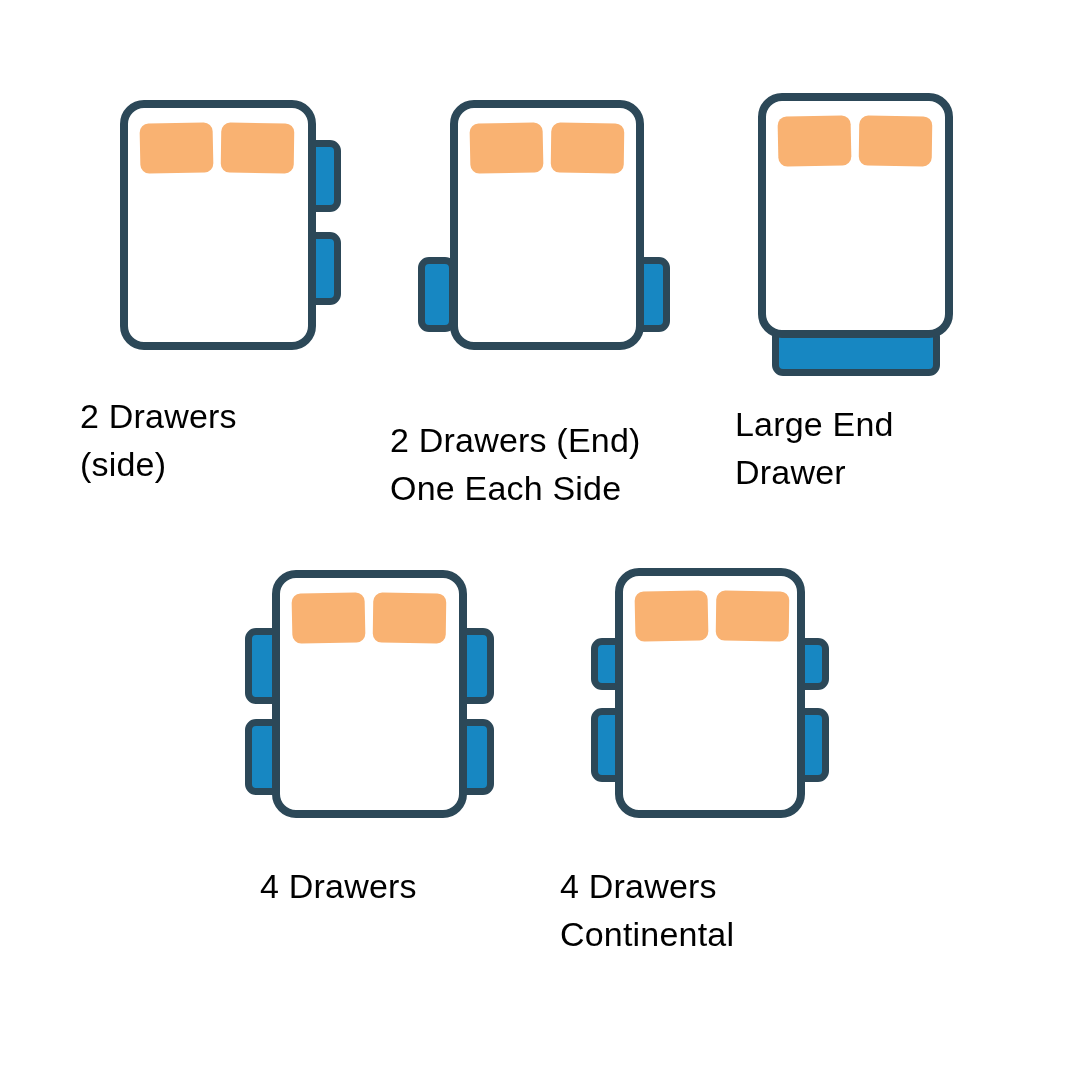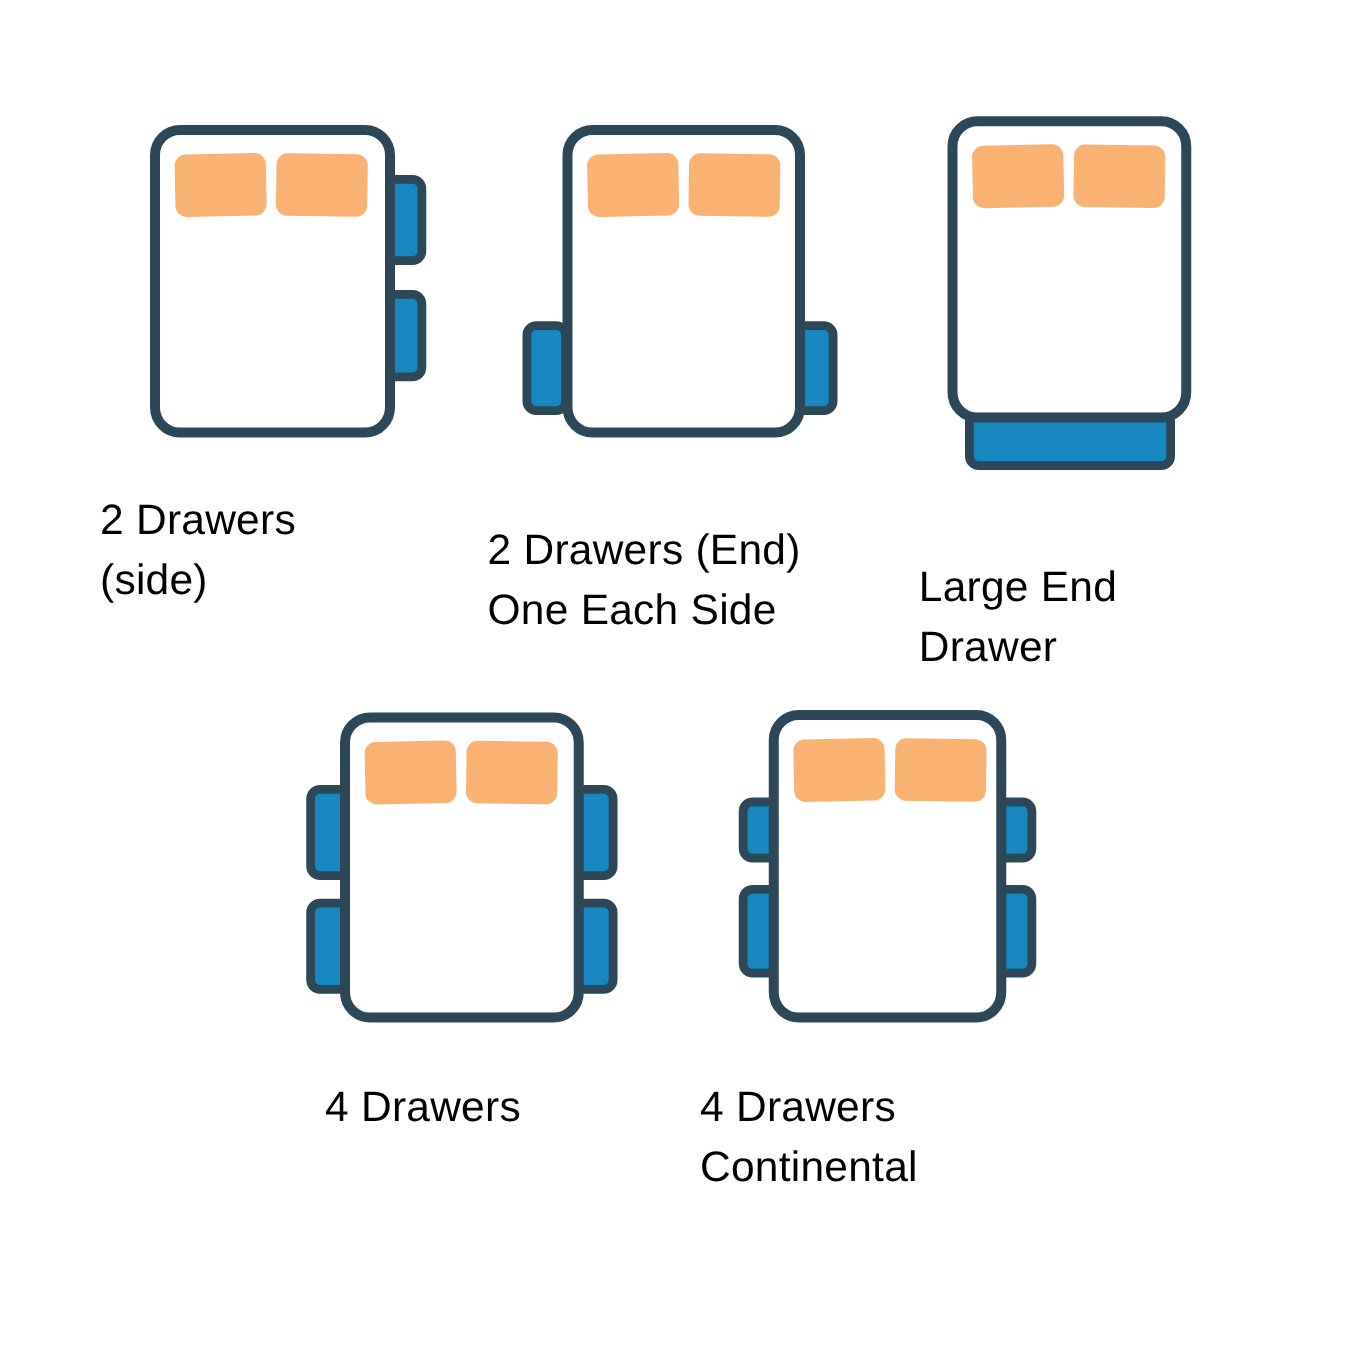--- a/index.html
+++ b/index.html
@@ -68,21 +68,21 @@
 
   
   .f2-bed { left: 450px; top: 100px; width: 194px; height: 250px; }
   .f2-dL  { left: 418px; top: 257px; width: 38px; height: 75px; }
   .f2-dR  { left: 632px; top: 257px; width: 38px; height: 75px; }
   .f2-label { left: 390px; top: 392px; width: 310px; margin-top: 24px; }
 
   
   .f3-bed { left: 758px; top: 93px; width: 195px; height: 245px; }
   .f3-d1  { left: 772px; top: 326px; width: 168px; height: 50px; }
-  .f3-label { left: 735px; top: 400px; width: 240px; margin-top: 46px; }
+  .f3-label { left: 735px; top: 400px; width: 240px; }
 
   
   .f4-bed { left: 272px; top: 570px; width: 195px; height: 248px; }
   .f4-dL1 { left: 245px; top: 628px; width: 38px; height: 76px; }
   .f4-dL2 { left: 245px; top: 719px; width: 38px; height: 76px; }
   .f4-dR1 { left: 456px; top: 628px; width: 38px; height: 76px; }
   .f4-dR2 { left: 456px; top: 719px; width: 38px; height: 76px; }
   .f4-label { left: 260px; top: 862px; width: 230px; }
 
   

